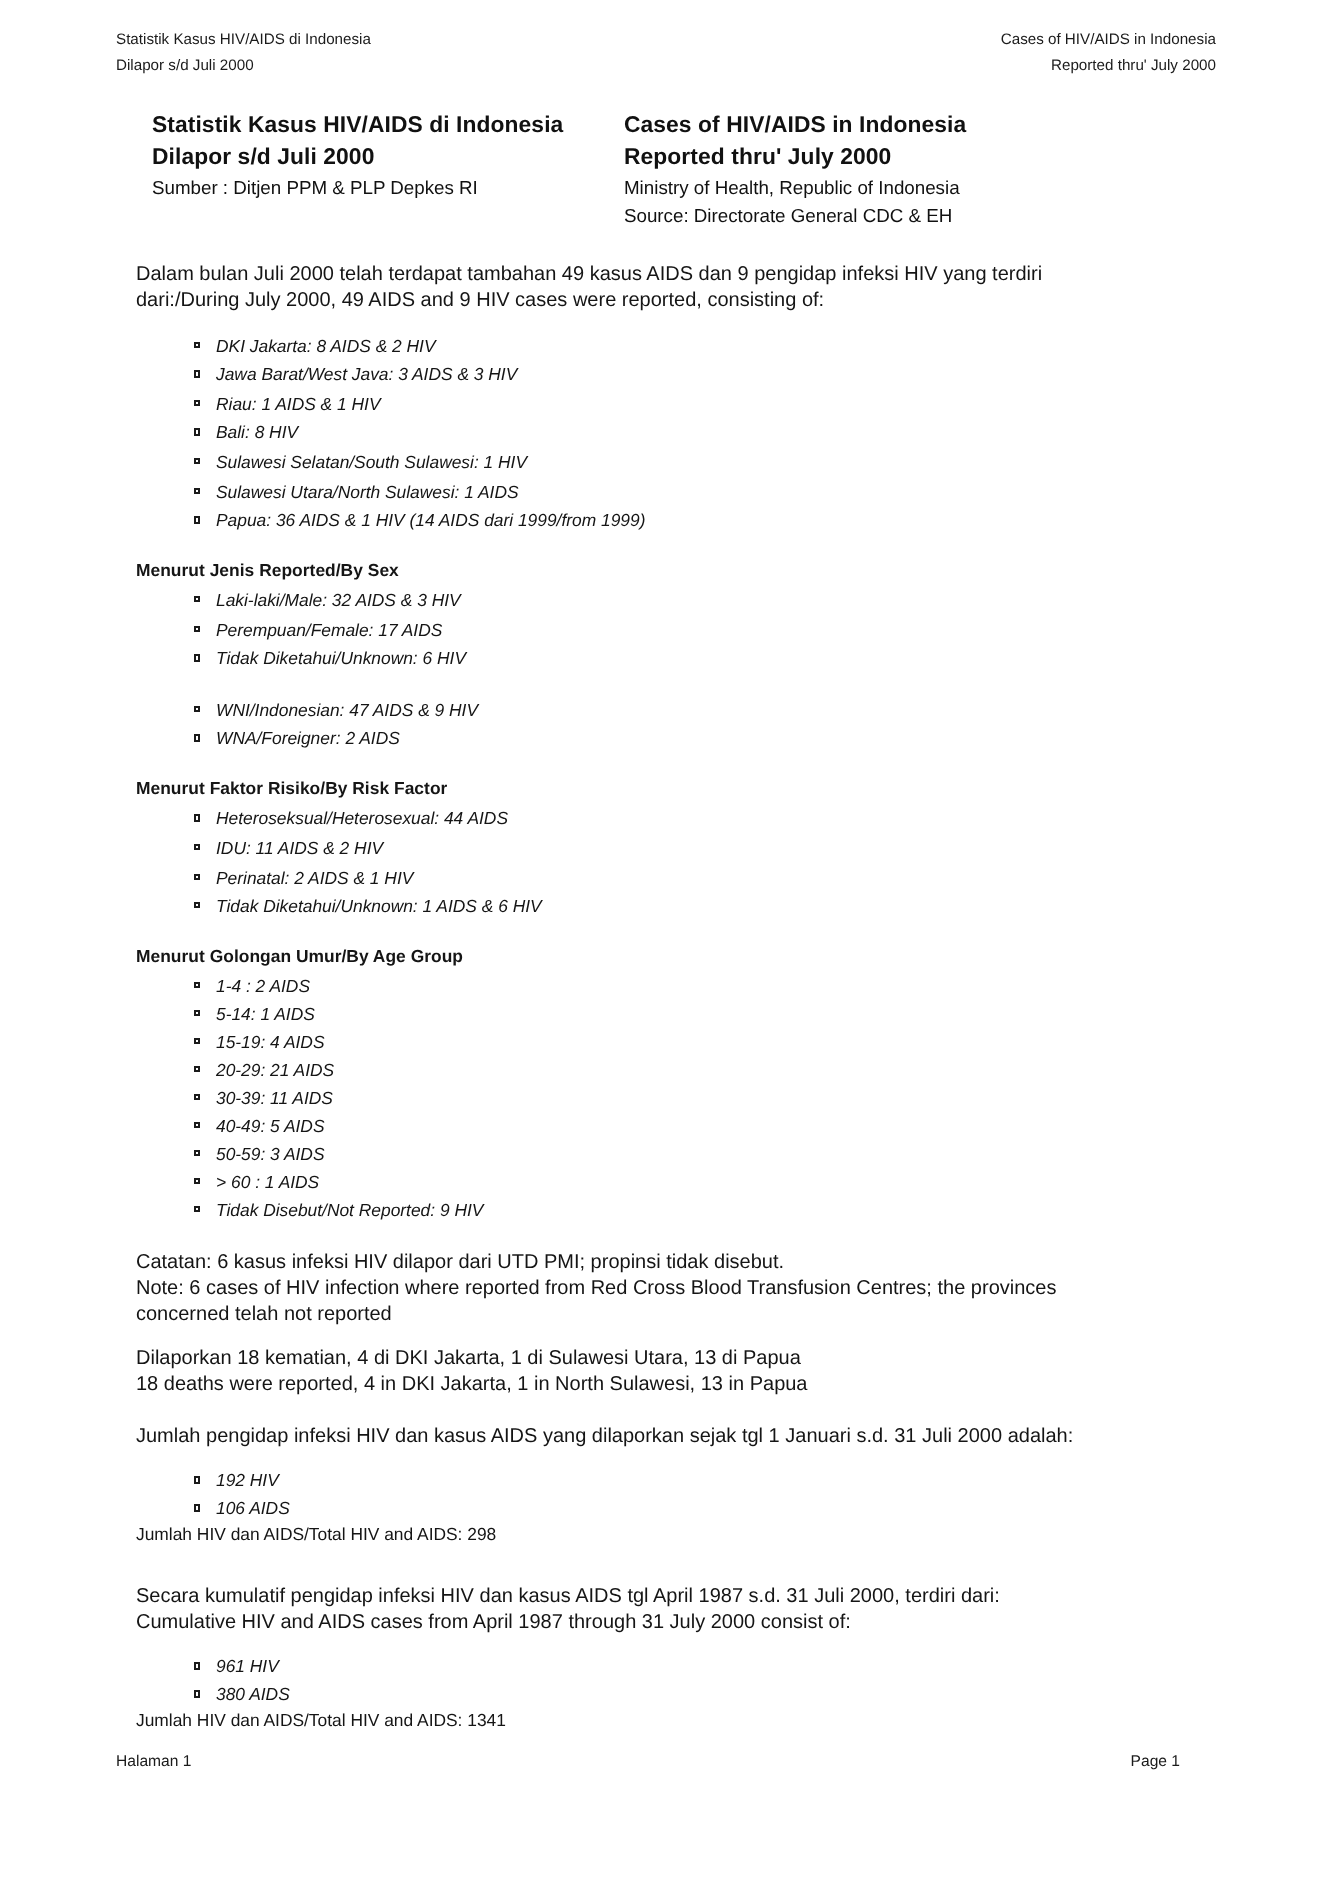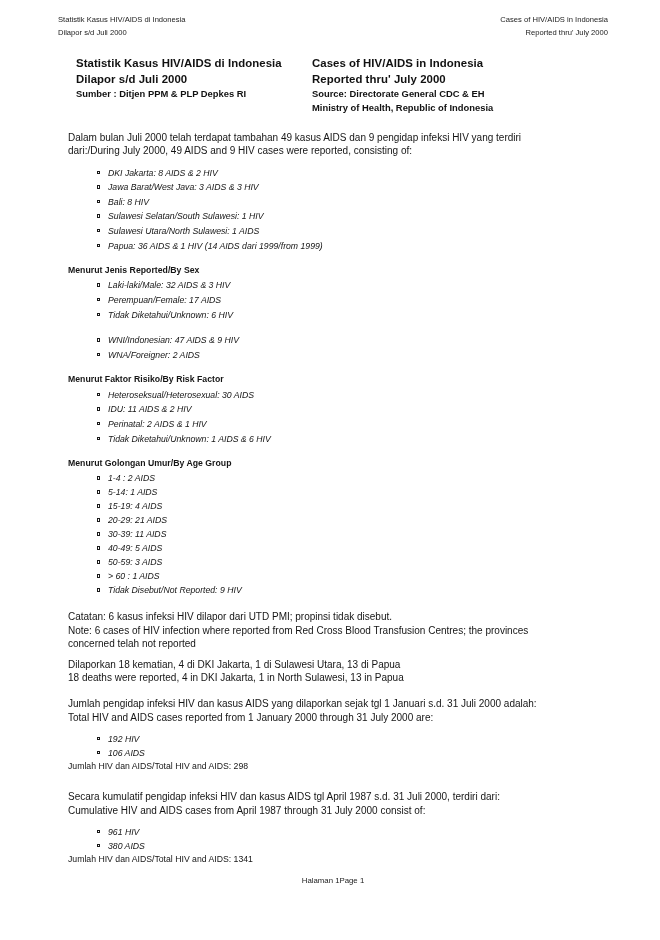--- a/index.html
+++ b/index.html
@@ -57,21 +57,21 @@
 
   .title-main {
     font-size: 11.4px;
     font-weight: bold;
     line-height: 15.5px;
     letter-spacing: 0.05px;
     white-space: nowrap;
   }
   .title-sub {
     font-size: 9.4px;
-    font-weight: bold;
+    font-weight: normal;
     line-height: 14.3px;
     white-space: nowrap;
   }
 
   
   .body-wrap {
     position: absolute;
     top: 131px;
     left: 68px;
     width: 528px;
@@ -136,23 +136,23 @@
     line-height: 13.3px;
     margin: 0;
     white-space: nowrap;
   }
 
   
   .run-foot {
     position: absolute;
     bottom: 53px;
     left: 58px;
-    right: 52px;
+    right: 70px;
     display: flex;
-    justify-content: center;
+    justify-content: space-between;
     font-size: 7.8px;
     line-height: 12px;
     color: #1b1b1b;
   }
 </style>
 </head>
 <body>
 
 <div class="page">
 
@@ -169,37 +169,38 @@
 
   <div class="title-block">
     <div class="title-col-left">
       <div class="title-main">Statistik Kasus HIV/AIDS di Indonesia</div>
       <div class="title-main">Dilapor s/d Juli 2000</div>
       <div class="title-sub">Sumber : Ditjen PPM &amp; PLP Depkes RI</div>
     </div>
     <div class="title-col-right">
       <div class="title-main">Cases of HIV/AIDS in Indonesia</div>
       <div class="title-main">Reported thru' July 2000</div>
+      <div class="title-sub">Ministry of Health, Republic of Indonesia</div>
       <div class="title-sub">Source: Directorate General CDC &amp; EH</div>
-      <div class="title-sub">Ministry of Health, Republic of Indonesia</div>
     </div>
   </div>
 
   <div class="body-wrap">
 
     <p class="para">
       <span class="ln">Dalam bulan Juli 2000 telah terdapat tambahan 49 kasus AIDS dan 9 pengidap infeksi HIV yang terdiri</span>
       <span class="ln">dari:/During July 2000, 49 AIDS and 9 HIV cases were reported, consisting of:</span>
     </p>
 
     <div class="gap-sm"></div>
 
     <ul class="blist" id="list-regions">
         <li>DKI Jakarta: 8 AIDS &amp; 2 HIV</li>
         <li>Jawa Barat/West Java: 3 AIDS &amp; 3 HIV</li>
+        <li>Riau: 1 AIDS &amp; 1 HIV</li>
         <li>Bali: 8 HIV</li>
         <li>Sulawesi Selatan/South Sulawesi: 1 HIV</li>
         <li>Sulawesi Utara/North Sulawesi: 1 AIDS</li>
         <li>Papua: 36 AIDS &amp; 1 HIV (14 AIDS dari 1999/from 1999)</li>
       </ul>
 
     <div class="sec">
       <div class="sec-head">Menurut Jenis Reported/By Sex</div>
       <ul class="blist" id="list-sex">
           <li>Laki-laki/Male: 32 AIDS &amp; 3 HIV</li>
@@ -211,21 +212,21 @@
     <div class="sec">
       <ul class="blist" id="list-nat">
           <li>WNI/Indonesian: 47 AIDS &amp; 9 HIV</li>
           <li>WNA/Foreigner: 2 AIDS</li>
         </ul>
     </div>
 
     <div class="sec">
       <div class="sec-head">Menurut Faktor Risiko/By Risk Factor</div>
       <ul class="blist" id="list-risk">
-          <li>Heteroseksual/Heterosexual: 30 AIDS</li>
+          <li>Heteroseksual/Heterosexual: 44 AIDS</li>
           <li>IDU: 11 AIDS &amp; 2 HIV</li>
           <li>Perinatal: 2 AIDS &amp; 1 HIV</li>
           <li>Tidak Diketahui/Unknown: 1 AIDS &amp; 6 HIV</li>
         </ul>
     </div>
 
     <div class="sec">
       <div class="sec-head">Menurut Golongan Umur/By Age Group</div>
       <ul class="blist tight" id="list-age">
           <li>1-4 : 2 AIDS</li>
@@ -253,21 +254,20 @@
         <span class="ln">Dilaporkan 18 kematian, 4 di DKI Jakarta, 1 di Sulawesi Utara, 13 di Papua</span>
         <span class="ln">18 deaths were reported, 4 in DKI Jakarta, 1 in North Sulawesi, 13 in Papua</span>
       </p>
     </div>
 
     <div class="gap-md"></div>
 
     <div class="sec-totals">
       <p class="para">
         <span class="ln">Jumlah pengidap infeksi HIV dan kasus AIDS yang dilaporkan sejak tgl 1 Januari s.d. 31 Juli 2000 adalah:</span>
-        <span class="ln">Total HIV and AIDS cases reported from 1 January 2000 through 31 July 2000 are:</span>
       </p>
       <div class="gap-sm"></div>
       <ul class="blist tight" id="list-ytd">
           <li>192 HIV</li>
           <li>106 AIDS</li>
         </ul>
       <p class="total-line">Jumlah HIV dan AIDS/Total HIV and AIDS: 298</p>
     </div>
 
     <div class="gap-lg"></div>

